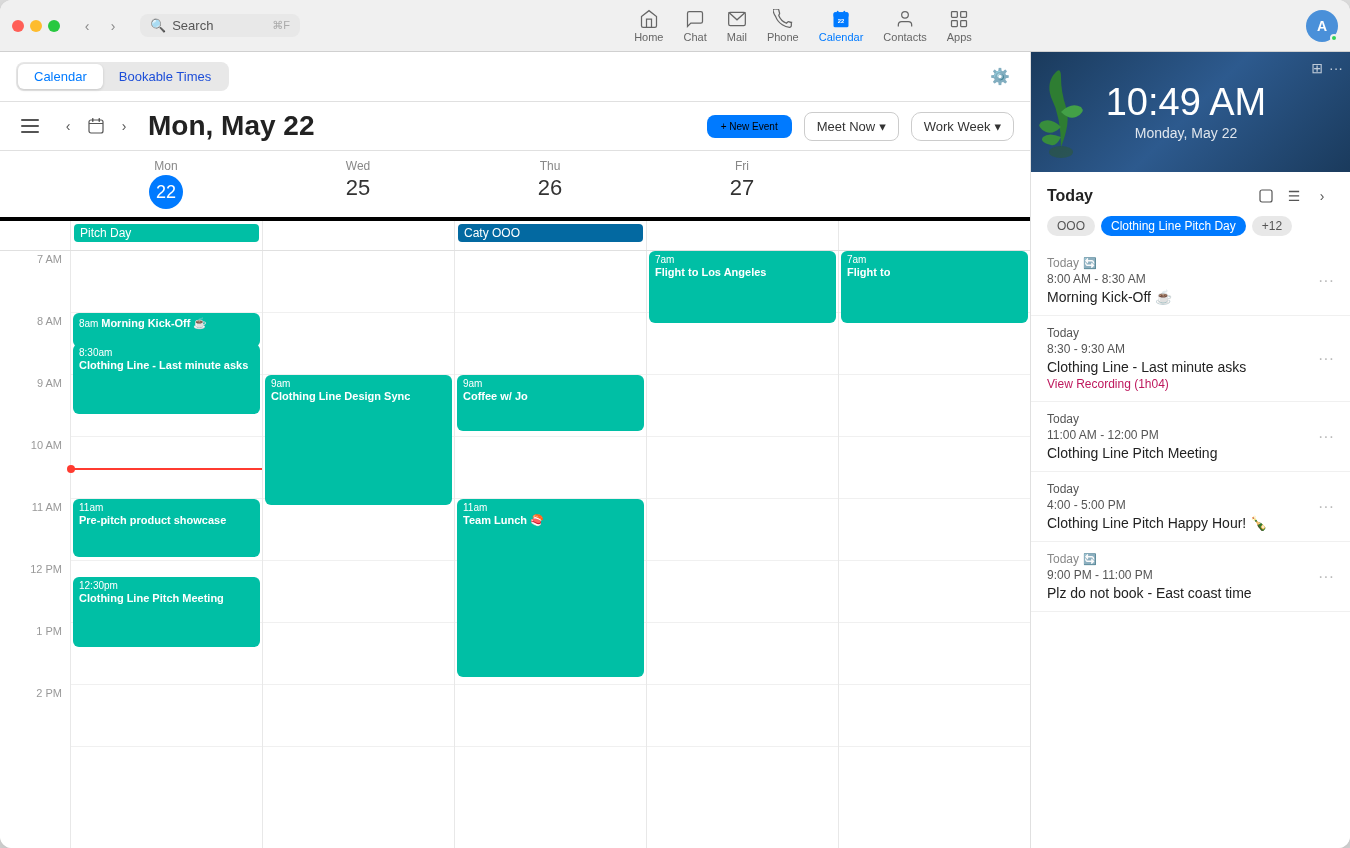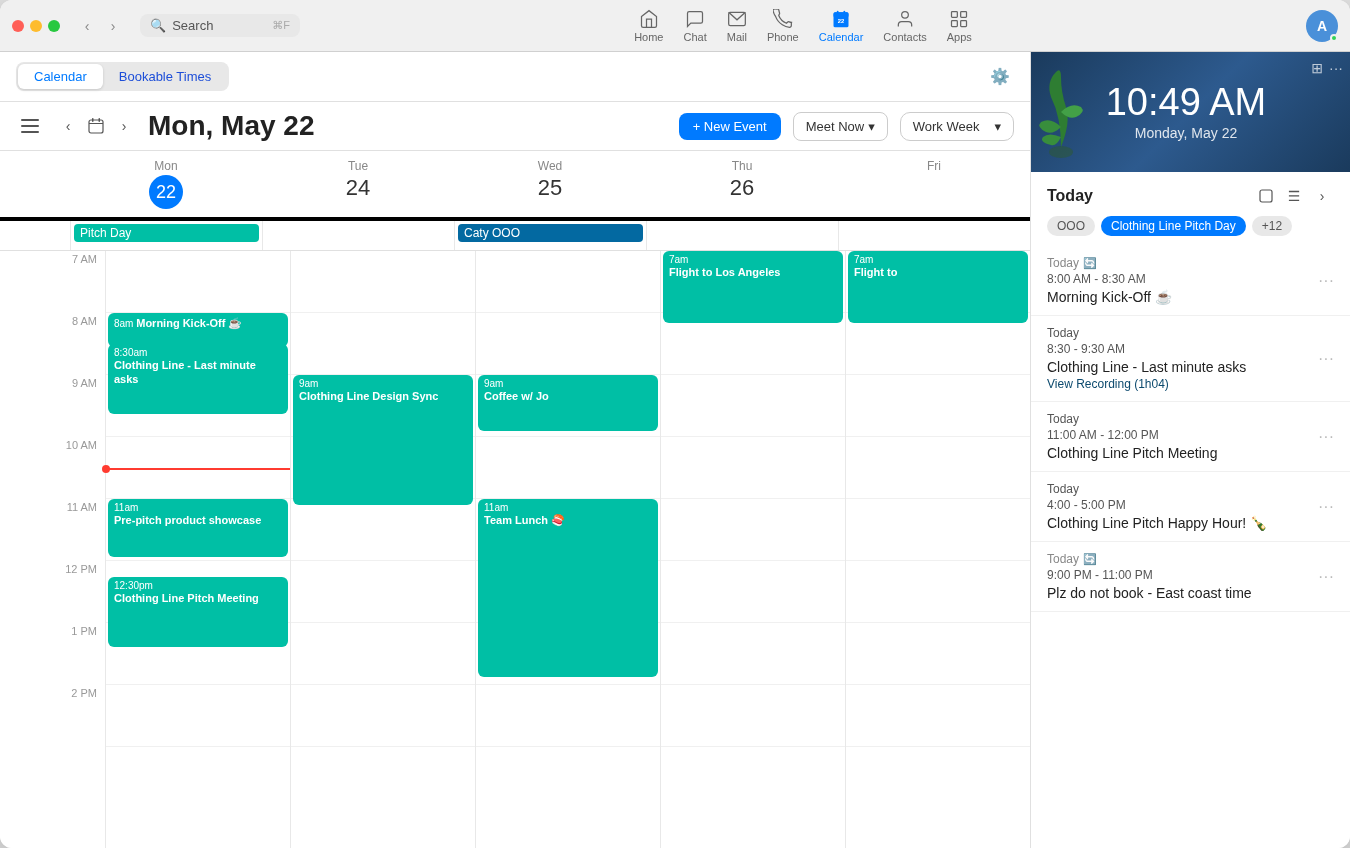--- a/index.html
+++ b/index.html
@@ -42,33 +42,33 @@
     .cal-spacer { flex: 1; }
     .gear-btn { width: 28px; height: 28px; border-radius: 6px; border: none; background: none; cursor: pointer; display: flex; align-items: center; justify-content: center; color: #666; font-size: 16px; }
 
     
     .cal-header { display: flex; align-items: center; padding: 8px 16px; border-bottom: 1px solid #e0e0e0; gap: 12px; flex-shrink: 0; }
     .sidebar-toggle { width: 28px; height: 28px; border-radius: 6px; background: none; border: none; cursor: pointer; color: #555; font-size: 16px; display: flex; align-items: center; justify-content: center; }
     .cal-nav { display: flex; gap: 4px; }
     .cal-nav-btn { width: 24px; height: 24px; border: none; background: none; cursor: pointer; color: #555; font-size: 14px; display: flex; align-items: center; justify-content: center; border-radius: 4px; }
     .mini-cal-btn { width: 24px; height: 24px; border: none; background: none; cursor: pointer; color: #555; font-size: 12px; display: flex; align-items: center; justify-content: center; }
     .cal-title { font-size: 28px; font-weight: 600; color: #222; }
-    .new-event-btn { background: #007aff; color: #ffffff; border: none; border-radius: 8px; padding: 6px 14px; font-size: 13px; cursor: pointer; display: flex; align-items: center; gap: 4px; font-weight: 500; }
+    .new-event-btn { background: #007aff; color: #000000; border: none; border-radius: 8px; padding: 6px 14px; font-size: 10px; cursor: pointer; display: flex; align-items: center; gap: 4px; font-weight: 500; }
     .meet-now-btn { background: white; border: 1px solid #ccc; border-radius: 8px; padding: 6px 12px; font-size: 13px; cursor: pointer; display: flex; align-items: center; gap: 4px; color: #333; }
-    .view-btn { background: white; border: 1px solid #ccc; border-radius: 10px; padding: 6px 12px; font-size: 13px; cursor: pointer; display: flex; align-items: center; gap: 15px; color: #333; }
+    .view-btn { background: white; border: 1px solid #ccc; border-radius: 10px; padding: 6px 12px; font-size: 13px; cursor: pointer; display: flex; align-items: center; gap: 4px; color: #333; }
 
     
     .cal-grid { flex: 1; display: flex; flex-direction: column; overflow: hidden; }
     .day-headers { display: grid; grid-template-columns: 70px repeat(5, 1fr); border-bottom: 4px solid #000000; flex-shrink: 0; }
     .day-header { text-align: center; padding: 8px 4px; font-size: 13px; color: #666; }
     .day-header .day-name { font-size: 12px; color: #888; }
     .day-header .day-num { font-size: 22px; font-weight: 500; color: #333; margin-top: 2px; }
     .day-header .day-num.today { background: #007aff; color: white; border-radius: 50%; width: 34px; height: 34px; display: flex; align-items: center; justify-content: center; margin: 2px auto 0; font-size: 18px; }
 
-    .cal-body { display: flex; flex: 1; overflow-y: auto; margin-left: 35px; }
+    .cal-body { display: flex; flex: 1; overflow-y: auto; }
     .time-col { width: 70px; flex-shrink: 0; }
     .time-slot { height: 62px; display: flex; align-items: flex-start; justify-content: flex-end; padding-right: 8px; padding-top: 2px; font-size: 11px; color: #999; }
     .days-grid { flex: 1; display: grid; grid-template-columns: repeat(5, 1fr); position: relative; }
     .day-col { border-left: 1px solid #e8e8e8; position: relative; }
     .hour-line { height: 62px; border-bottom: 1px solid #f0f0f0; }
 
     
     .allday-row { display: grid; grid-template-columns: 70px repeat(5, 1fr); border-bottom: 1px solid #e0e0e0; flex-shrink: 0; min-height: 30px; }
     .allday-label { font-size: 10px; color: #999; display: flex; align-items: center; justify-content: flex-end; padding-right: 8px; }
     .allday-cell { border-left: 1px solid #e8e8e8; padding: 3px; }
@@ -104,21 +104,21 @@
     .today-title { font-size: 16px; font-weight: 600; color: #222; flex: 1; }
     .today-nav { display: flex; gap: 4px; }
     .today-nav-btn { width: 24px; height: 24px; border: none; background: none; cursor: pointer; color: #555; font-size: 14px; display: flex; align-items: center; justify-content: center; }
     .today-tags { display: flex; gap: 6px; padding: 0 16px 10px; flex-wrap: wrap; }
     .tag { background: #e8e8e8; border-radius: 12px; padding: 3px 10px; font-size: 12px; color: #555; cursor: pointer; }
     .tag.blue { background: #007aff; color: white; }
 
     .event-card { padding: 10px 16px; border-bottom: 1px solid #f0f0f0; }
     .event-card-time { font-size: 12px; color: #888; display: flex; align-items: center; gap: 4px; margin-bottom: 2px; }
     .event-card-title { font-size: 14px; font-weight: 500; color: #222; }
-    .event-card-sub { font-size: 12px; color: #0c4a6e; cursor: pointer; margin-top: 2px; }
+    .event-card-sub { font-size: 12px; color: #be185d; cursor: pointer; margin-top: 2px; }
     .event-card-more { display: flex; align-items: center; }
     .event-card-dots { margin-left: auto; color: #bbb; cursor: pointer; font-size: 16px; }
     .repeat-icon { color: #888; font-size: 11px; }
   </style>
 </head>
 <body>
 
 <div class="window">
 
   <div class="titlebar">
@@ -251,33 +251,30 @@
 
       <div class="cal-grid">
 
         <div class="day-headers">
           <div style="width:70px"></div>
           <div class="day-header">
             <div class="day-name">Mon</div>
             <div class="day-num today">22</div>
           </div>
           <div class="day-header">
-            <div class="day-name">Tue</div>
-            <div class="day-num">24</div>
-          </div>
-          <div class="day-header">
             <div class="day-name">Wed</div>
             <div class="day-num">25</div>
           </div>
           <div class="day-header">
             <div class="day-name">Thu</div>
             <div class="day-num">26</div>
           </div>
           <div class="day-header">
             <div class="day-name">Fri</div>
+            <div class="day-num">27</div>
           </div>
         </div>
 
         <div class="allday-row">
           <div class="allday-label"></div>
           <div class="allday-cell">
             <div class="allday-event">Pitch Day</div>
           </div>
           <div class="allday-cell"></div>
           <div class="allday-cell">

